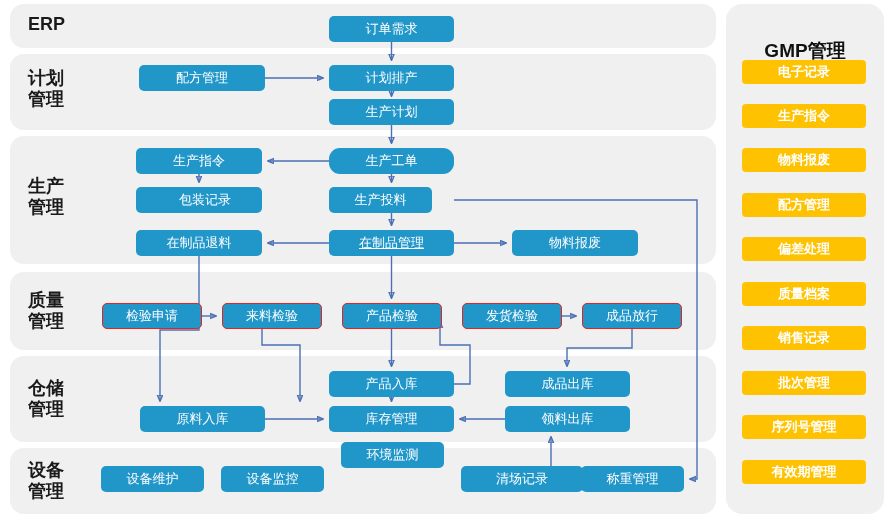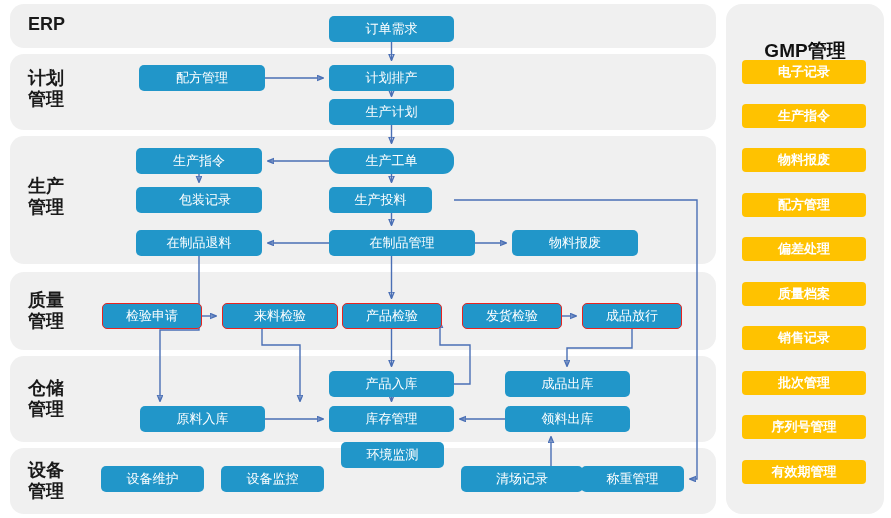--- a/index.html
+++ b/index.html
@@ -86,24 +86,24 @@
   <div id="nodes">
       <div class="node" style="left: 329px; top: 16px; width: 125px;">订单需求</div>
       <div class="node" style="left: 139px; top: 65px; width: 126px;">配方管理</div>
       <div class="node" style="left: 329px; top: 65px; width: 125px;">计划排产</div>
       <div class="node" style="left: 329px; top: 99px; width: 125px;">生产计划</div>
       <div class="node" style="left: 136px; top: 148px; width: 126px;">生产指令</div>
       <div class="node" style="left: 329px; top: 148px; width: 125px; border-radius: 11px;">生产工单</div>
       <div class="node" style="left: 136px; top: 187px; width: 126px; padding-left: 12px;">包装记录</div>
       <div class="node" style="left: 329px; top: 187px; width: 103px;">生产投料</div>
       <div class="node" style="left: 136px; top: 230px; width: 126px;">在制品退料</div>
-      <div class="node" style="left: 329px; top: 230px; width: 146px;">在制品管理</div>
+      <div class="node" style="left: 329px; top: 230px; width: 125px; text-decoration: underline;">在制品管理</div>
       <div class="node" style="left: 512px; top: 230px; width: 126px;">物料报废</div>
       <div class="node qc" style="left: 102px; top: 303px; width: 100px;">检验申请</div>
-      <div class="node qc" style="left: 222px; top: 303px; width: 116px;">来料检验</div>
+      <div class="node qc" style="left: 222px; top: 303px; width: 100px;">来料检验</div>
       <div class="node qc" style="left: 342px; top: 303px; width: 100px;">产品检验</div>
       <div class="node qc" style="left: 462px; top: 303px; width: 100px;">发货检验</div>
       <div class="node qc" style="left: 582px; top: 303px; width: 100px;">成品放行</div>
       <div class="node" style="left: 329px; top: 371px; width: 125px;">产品入库</div>
       <div class="node" style="left: 505px; top: 371px; width: 125px; text-align: right;">成品出库</div>
       <div class="node" style="left: 140px; top: 406px; width: 125px;">原料入库</div>
       <div class="node" style="left: 329px; top: 406px; width: 125px;">库存管理</div>
       <div class="node" style="left: 505px; top: 406px; width: 125px;">领料出库</div>
       <div class="node" style="left: 101px; top: 466px; width: 103px;">设备维护</div>
       <div class="node" style="left: 221px; top: 466px; width: 103px;">设备监控</div>

